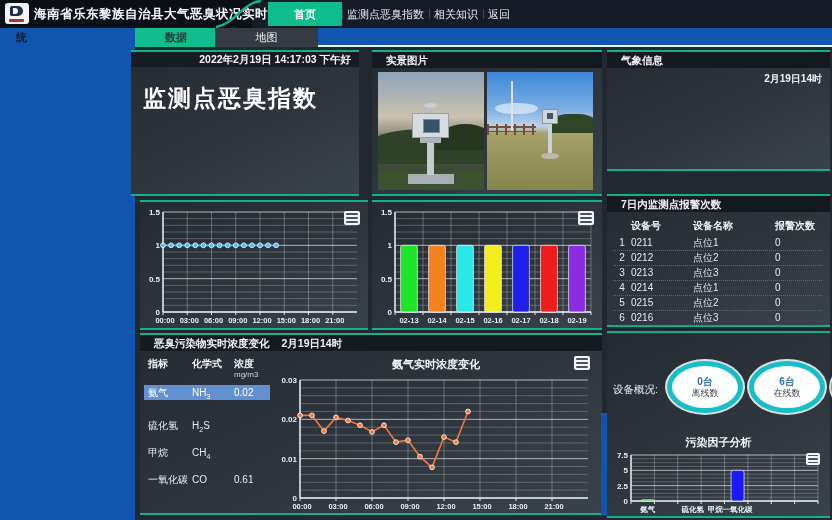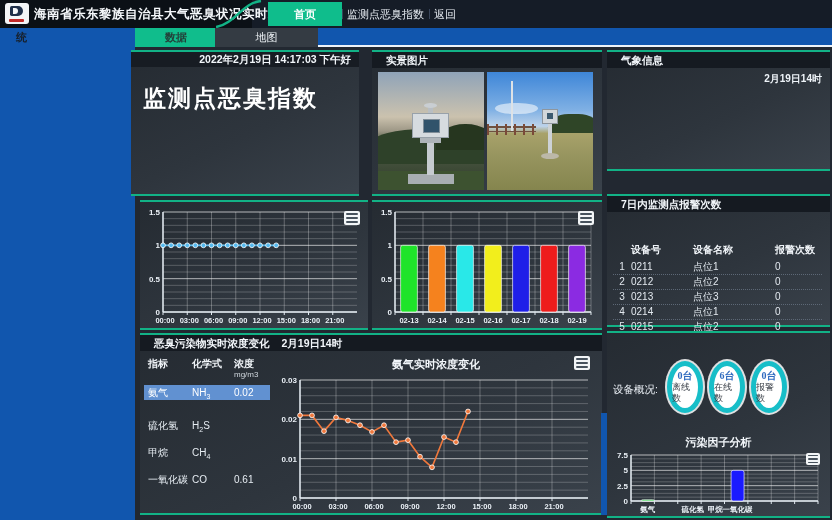--- a/index.html
+++ b/index.html
@@ -71,21 +71,21 @@
   
   .panel-d{left:140px;top:200px;width:228px;height:130px;}
   .panel-e{left:372px;top:200px;width:230px;height:130px;}
   .chart-box{position:absolute;left:3px;top:5px;width:220px;height:118px;}
   .panel-e .chart-box{width:222px;}
   .hamb{position:absolute;width:16px;height:14px;background:#f2f5f7;border-radius:2px;display:flex;flex-direction:column;justify-content:center;gap:2px;padding:2px 2px;box-sizing:border-box;z-index:5;cursor:pointer;}
   .hamb i{display:block;height:2px;background:#47525d;border-radius:1px;}
   .hamb-tr{top:9px;right:8px;}
   
   .panel-f{left:607px;top:194px;width:223px;height:133px;}
-  .f-table{padding:5px 8px 0 6px;font-size:10px;margin-top:24px;}
+  .f-table{padding:5px 8px 0 6px;font-size:10px;}
   .f-hrow{display:flex;font-weight:bold;color:#f0f4f8;padding:2px 0 3px 0;}
   .f-row{display:flex;color:#e3e9ef;height:14px;line-height:13px;border-bottom:1px dotted #5d6876;}
   .c-idx{width:18px;text-align:center;}
   .c-no{width:62px;}
   .c-name{width:82px;}
   .c-cnt{flex:1;}
   
   .panel-g{left:140px;top:333px;width:462px;height:182px;}
   .ptitle-g{display:flex;gap:12px;}
   .g-left{position:absolute;left:0;top:16px;width:130px;bottom:0;padding:6px 0 0 8px;box-sizing:border-box;font-size:10px;}
@@ -98,21 +98,21 @@
   .g-row.highlight{background:#6191d1;color:#fff;margin-left:-4px;padding-left:4px;margin-top:6px;}
   .g-row sub{font-size:7px;}
   .g-chart-title{position:absolute;left:140px;right:10px;top:22px;text-align:center;font-size:11px;font-weight:bold;color:#f2f6fa;}
   .g-chart{position:absolute;left:134px;top:40px;width:320px;height:136px;}
   .hamb-g{top:21px;right:12px;}
   
   .panel-h{left:607px;top:331px;width:223px;height:187px;}
   .h-overview{position:absolute;left:4px;top:28px;right:2px;height:58px;}
   .h-label{position:absolute;left:2px;top:22px;font-size:10.5px;color:#e9eef4;}
   .stat-circles{position:absolute;left:56px;top:0;display:flex;gap:6px;}
-  .stat-circle{width:36px;height:52px;border-radius:50%;background:#fff;border:5px solid #17bec8;box-sizing:border-box;display:flex;flex-direction:column;align-items:center;justify-content:center;box-shadow:0 0 0 2px rgba(255,255,255,0.85);font-family:Liberation Serif, serif;}
+  .stat-circle{width:76px;height:52px;border-radius:50%;background:#fff;border:5px solid #17bec8;box-sizing:border-box;display:flex;flex-direction:column;align-items:center;justify-content:center;box-shadow:0 0 0 2px rgba(255,255,255,0.85);}
   .stat-count{font-size:10px;font-weight:bold;color:#2f6bbf;line-height:12px;}
   .stat-label{font-size:9px;color:#3a4049;line-height:11px;}
   .h-chart-title{position:absolute;left:0;right:0;top:102px;text-align:center;font-size:11px;font-weight:bold;color:#f2f6fa;}
   .h-chart{position:absolute;left:4px;top:117px;width:213px;height:64px;}
   .hamb-h{top:120px;right:10px;width:14px;height:12px;}
 </style>
 </head>
 <body>
 
 <div class="navbar">
@@ -121,20 +121,21 @@
     <div class="logo-mark"></div>
     <div class="logo-red"></div>
   </div>
   <div class="nav-title">海南省乐东黎族自治县大气恶臭状况实时发布系</div>
   <svg class="decor-curve" width="46" height="28" viewBox="0 0 46 28">
     <path d="M45,1 C26,3 20,23 0,27" fill="none" stroke="#12b286" stroke-width="2.5"></path>
   </svg>
   <div class="nav-items">
     <div class="nav-item active">首页</div>
     <div class="nav-item sep">监测点恶臭指数</div>
+    <div class="nav-item sep">相关知识</div>
     <div class="nav-item sep">返回</div>
   </div>
 </div>
 
 <div class="sys-overflow">统</div>
 
 <div class="tab tab-data">数据</div>
 <div class="tab tab-map">地图</div>
 <div class="tab-underline"></div>
 

